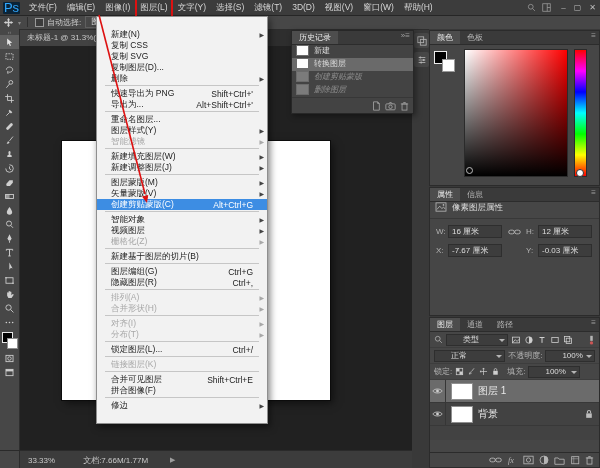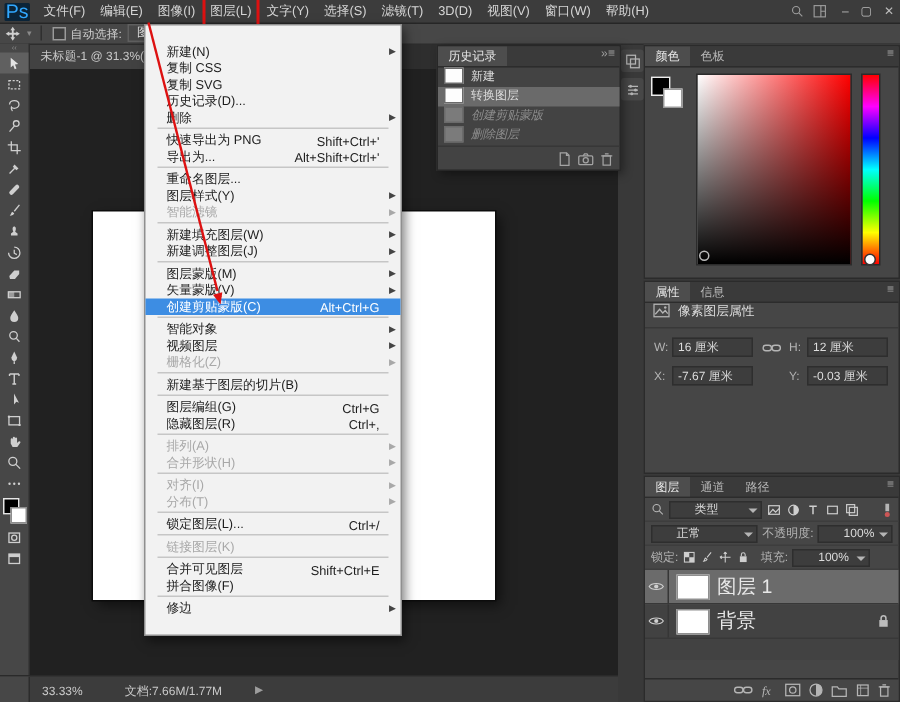--- a/index.html
+++ b/index.html
@@ -120,21 +120,21 @@
   .lrow{display:flex;align-items:center;height:15px;padding:0 4px;gap:3px;border-bottom:1px solid #3d3d3d}
   .ddbox{background:#3d3d3d;border:1px solid #2e2e2e;color:#dcdcdc;font-size:8px;height:10px;
          line-height:10px;padding:0 10px 0 16px;position:relative;white-space:nowrap}
   .ddbox:after{content:"";position:absolute;right:2px;top:4px;border:3px solid transparent;border-top-color:#b5b5b5}
   .small-label{font-size:8px;color:#b3b3b3;white-space:nowrap}
   #filter-icons{display:flex;gap:3px;align-items:center}
   #layer-list .layer{display:flex;align-items:center;height:22px;border-bottom:1px solid #383838;background:#424242}
   #layer-list .layer.selected{background:#6b6b6b}
   .eyecell{width:15px;height:22px;display:flex;align-items:center;justify-content:center;border-right:1px solid #363636}
   .lthumb{width:20px;height:15px;background:#fff;border:1px solid #8f8f8f;margin:0 5px}
-  .lname{font-size:13px;color:#e8e8e8;flex:1}
+  .lname{font-size:10px;color:#e8e8e8;flex:1}
   .lockcell{margin-right:6px}
   #layer-gap{height:14px;background:#424242}
   #layers-footer{position:absolute;left:0;bottom:0;width:100%;height:15px;background:#464646;
                  border-top:1px solid #2b2b2b;display:flex;align-items:center;justify-content:flex-end;
                  gap:5px;padding-right:5px;box-sizing:border-box}
 
   
   #annotation-overlay{position:absolute;left:0;top:0;width:600px;height:468px;z-index:90;pointer-events:none}
 </style>
 </head>
@@ -348,21 +348,21 @@
       <span class="lbl">新建(N)</span>
       <span class="arr">▶</span>
     </div>
     <div class="mi">
       <span class="lbl">复制 CSS</span>
     </div>
     <div class="mi">
       <span class="lbl">复制 SVG</span>
     </div>
     <div class="mi">
-      <span class="lbl">历史记录(D)...</span>
+      <span class="lbl">复制图层(D)...</span>
     </div>
     <div class="mi">
       <span class="lbl">删除</span>
       <span class="arr">▶</span>
     </div>
     <div class="menu-sep"></div>
     <div class="mi">
       <span class="lbl">快速导出为 PNG</span>
       <span class="sc">Shift+Ctrl+'</span>
     </div>

